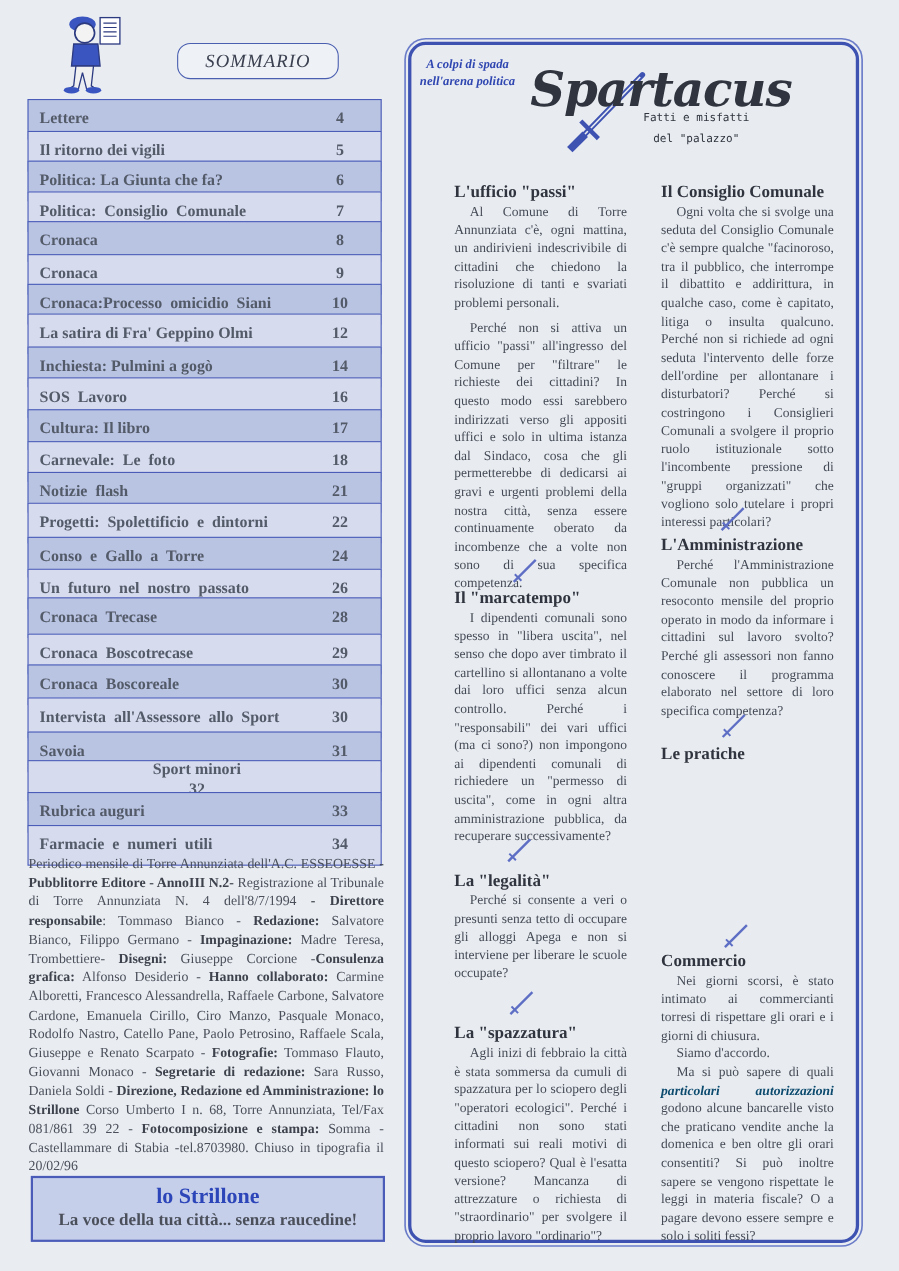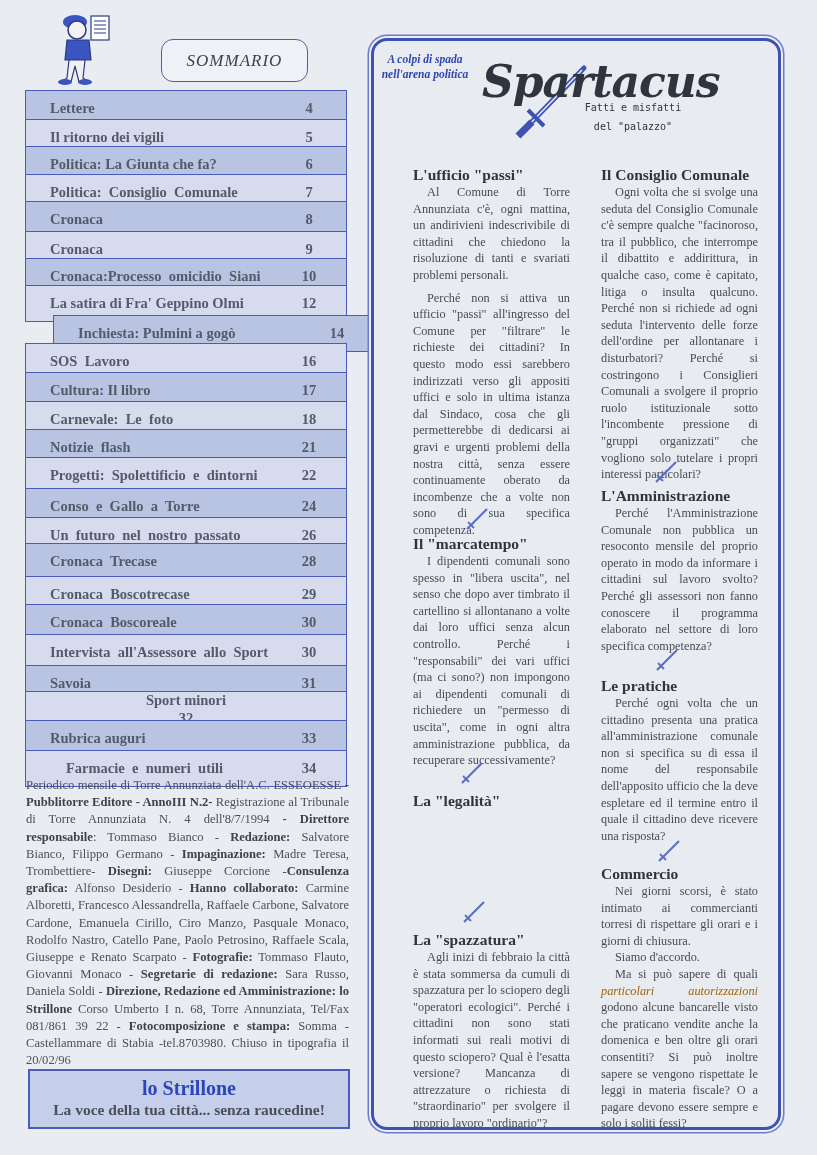--- a/index.html
+++ b/index.html
@@ -9,34 +9,34 @@
     font-family: "Liberation Serif", "DejaVu Serif", serif;
     color: #3a3f4a;
     position: relative;
     overflow: hidden;
   }
   
   .mascot {
     position: absolute; left: 55px; top: 10px; width: 62px; height: 76px;
   }
   .sommario {
-    position: absolute; left: 161px; top: 39px; width: 147px; height: 43px;
+    position: absolute; left: 161px; top: 39px; width: 147px; height: 33px;
     border: 1.5px solid #4b5fb0; border-radius: 12px;
     display: flex; align-items: center; justify-content: center;
     font-style: italic; font-size: 17px; letter-spacing: 1px; color: #3b4150;
     background: #eef1f6;
   }
   .toc {
     position: absolute; left: 25px; top: 90px; width: 322px;
   }
   .toc-row {
     position: absolute; left: 0; width: 322px; height: 37px;
     border: 1.5px solid #4b5cb8;
     display: flex; align-items: center; justify-content: space-between;
-    padding: 0 24px 0 24px;
+    padding: 0 24px 0 10px;
     font-size: 14.5px; font-weight: bold; color: #535a68;
     background: #d6dcee;
   }
   .toc-row.dark { background: #b9c4e3; }
   .toc-row .page { width: 26px; text-align: center; }
   .colophon {
     position: absolute; left: 26px; top: 777px; width: 323px;
     font-size: 12.6px; line-height: 17.2px; text-align: justify; color: #4a4f5a;
   }
   .colophon b { color: #3d424c; }
@@ -75,21 +75,21 @@
   }
   .logo-sword { position: absolute; left: 512px; top: 62px; width: 78px; height: 78px; }
   .article { position: absolute; width: 157px; }
   .article h3 {
     font-size: 15.5px; font-weight: bold; color: #2f343e; line-height: 19px;
   }
   .article p {
     font-size: 12.3px; line-height: 16.6px; text-align: justify; color: #454b56;
     text-indent: 14px;
   }
-  .article p em { font-weight: normal; font-style: italic; color: #a16207; }
+  .article p em { font-weight: bold; font-style: italic; color: #0c4a6e; }
   .sword-sep { position: absolute; width: 26px; height: 26px; }
 </style>
 </head>
 <body>
 
 <svg class="mascot" viewBox="0 0 62 76">
   <ellipse cx="20" cy="12" rx="12" ry="7" fill="#3a55c0"></ellipse>
   <circle cx="22" cy="20" r="9" fill="#f3f3f3" stroke="#2c3a80" stroke-width="1.5"></circle>
   <path d="M12 30 L34 30 L36 50 L10 50 Z" fill="#3a55c0" stroke="#2c3a80" stroke-width="1.2"></path>
   <rect x="36" y="6" width="18" height="24" fill="#fff" stroke="#2c3a80" stroke-width="1.2"></rect>
@@ -130,21 +130,21 @@
       <span class="page">9</span>
     </div>
     <div class="toc-row dark" style="top: 168px;">
       <span style="white-space: pre;">Cronaca:Processo  omicidio  Siani</span>
       <span class="page">10</span>
     </div>
     <div class="toc-row" style="top: 195px;">
       <span style="white-space: pre;">La satira di Fra' Geppino Olmi</span>
       <span class="page">12</span>
     </div>
-    <div class="toc-row dark" style="top: 225px; margin-left: 28px;">
+    <div class="toc-row dark" style="top: 225px;">
       <span style="white-space: pre;">Inchiesta: Pulmini a gogò</span>
       <span class="page">14</span>
     </div>
     <div class="toc-row" style="top: 253px;">
       <span style="white-space: pre;">SOS  Lavoro</span>
       <span class="page">16</span>
     </div>
     <div class="toc-row dark" style="top: 282px;">
       <span style="white-space: pre;">Cultura: Il libro</span>
       <span class="page">17</span>
@@ -191,21 +191,21 @@
     </div>
     <div class="toc-row" style="top: 601px; flex-direction: column;">
       <span style="white-space: pre;">Sport minori</span>
       <span class="page">32</span>
     </div>
     <div class="toc-row dark" style="top: 630px;">
       <span style="white-space: pre;">Rubrica auguri</span>
       <span class="page">33</span>
     </div>
     <div class="toc-row" style="top: 660px;">
-      <span style="white-space: pre; margin-left: 16px;">Farmacie  e  numeri  utili</span>
+      <span style="white-space: pre;">Farmacie  e  numeri  utili</span>
       <span class="page">34</span>
     </div>
   </div>
 
 <div class="colophon" id="colophon"><span>Periodico mensile di Torre Annunziata dell'A.C. ESSEOESSE </span><b>- Pubblitorre Editore - AnnoIII  N.2-</b><span> Registrazione al Tribunale di Torre Annunziata N. 4 dell'8/7/1994 </span><b>- Direttore responsabile</b><span>: Tommaso Bianco - </span><b>Redazione:</b><span> Salvatore Bianco, Filippo Germano - </span><b>Impaginazione:</b><span> Madre Teresa, Trombettiere- </span><b>Disegni:</b><span> Giuseppe Corcione -</span><b>Consulenza grafica:</b><span> Alfonso Desiderio - </span><b>Hanno collaborato:</b><span> Carmine Alboretti, Francesco Alessandrella, Raffaele Carbone, Salvatore Cardone, Emanuela Cirillo, Ciro Manzo, Pasquale Monaco, Rodolfo Nastro, Catello Pane, Paolo Petrosino, Raffaele Scala, Giuseppe e Renato Scarpato - </span><b>Fotografie:</b><span> Tommaso  Flauto, Giovanni Monaco - </span><b>Segretarie di redazione:</b><span> Sara Russo, Daniela Soldi - </span><b>Direzione, Redazione ed Amministrazione: lo Strillone</b><span> Corso Umberto I n. 68, Torre Annunziata, Tel/Fax 081/861 39 22 - </span><b>Fotocomposizione e stampa:</b><span> Somma -Castellammare di Stabia -tel.8703980. Chiuso in tipografia il 20/02/96</span></div>
 
 <div class="strillone-box">
   <div class="strillone-title">lo Strillone</div>
   <div class="strillone-sub">La voce della tua città... senza raucedine!</div>
 </div>
@@ -242,20 +242,21 @@
   <p>I dipendenti comunali sono spesso in "libera uscita", nel senso che dopo aver timbrato il cartellino si allontanano a volte dai loro uffici senza alcun controllo. Perché i "responsabili" dei vari uffici (ma ci sono?) non impongono ai dipendenti comunali di richiedere un "permesso di uscita", come in ogni altra amministrazione pubblica, da recuperare successivamente?</p>
 </div>
 
 <svg class="sword-sep" style="left:459px; top:760px;" viewBox="0 0 26 26">
   <line x1="3" y1="23" x2="23" y2="3" stroke="#5d6ec4" stroke-width="2.2"></line>
   <line x1="4" y1="16" x2="10" y2="22" stroke="#5d6ec4" stroke-width="1.8"></line>
 </svg>
 
 <div class="article" style="left:413px; top:791px;">
   <h3>La "legalità"</h3>
+  <p>Perché si consente a veri o presunti senza tetto di occupare gli alloggi Apega e  non si interviene per liberare le scuole occupate?</p>
 </div>
 
 <svg class="sword-sep" style="left:461px; top:899px;" viewBox="0 0 26 26">
   <line x1="3" y1="23" x2="23" y2="3" stroke="#5d6ec4" stroke-width="2.2"></line>
   <line x1="4" y1="16" x2="10" y2="22" stroke="#5d6ec4" stroke-width="1.8"></line>
 </svg>
 
 <div class="article" style="left:413px; top:930px;">
   <h3>La "spazzatura"</h3>
   <p>Agli inizi di febbraio la città è stata sommersa da cumuli di spazzatura per lo sciopero degli "operatori ecologici". Perché i cittadini non sono stati informati sui reali motivi di questo sciopero? Qual è l'esatta versione? Mancanza di attrezzature o richiesta di "straordinario" per svolgere il proprio lavoro "ordinario"?</p>
@@ -276,21 +277,20 @@
   <p>Perché  l'Amministrazione Comunale non pubblica un resoconto mensile del proprio operato in modo da informare i cittadini sul lavoro svolto? Perché gli assessori non fanno conoscere il programma elaborato nel settore di loro specifica competenza?</p>
 </div>
 
 <svg class="sword-sep" style="left:654px; top:647px;" viewBox="0 0 26 26">
   <line x1="3" y1="23" x2="23" y2="3" stroke="#5d6ec4" stroke-width="2.2"></line>
   <line x1="4" y1="16" x2="10" y2="22" stroke="#5d6ec4" stroke-width="1.8"></line>
 </svg>
 
 <div class="article" style="left:601px; top:676px;">
   <h3>Le pratiche</h3>
-  <p>Perché ogni volta che un cittadino presenta una pratica all'amministrazione comunale non si specifica su di essa il nome del responsabile dell'apposito ufficio che la deve espletare ed il termine entro il quale il cittadino deve ricevere una risposta?</p>
 </div>
 
 <svg class="sword-sep" style="left:656px; top:838px;" viewBox="0 0 26 26">
   <line x1="3" y1="23" x2="23" y2="3" stroke="#5d6ec4" stroke-width="2.2"></line>
   <line x1="4" y1="16" x2="10" y2="22" stroke="#5d6ec4" stroke-width="1.8"></line>
 </svg>
 
 <div class="article" style="left:601px; top:864px;">
   <h3>Commercio</h3>
   <p>Nei giorni scorsi, è stato intimato ai commercianti torresi di rispettare gli orari e i giorni di chiusura.</p>

